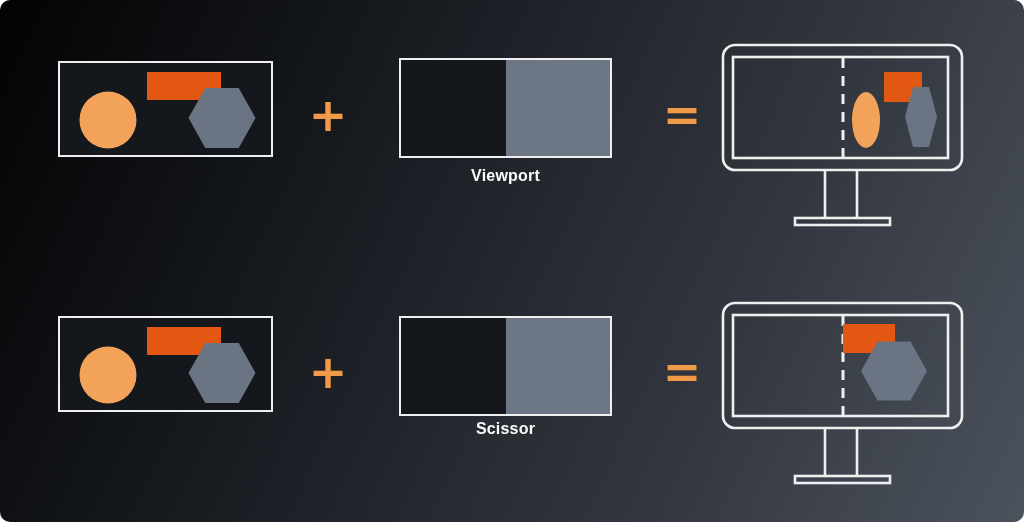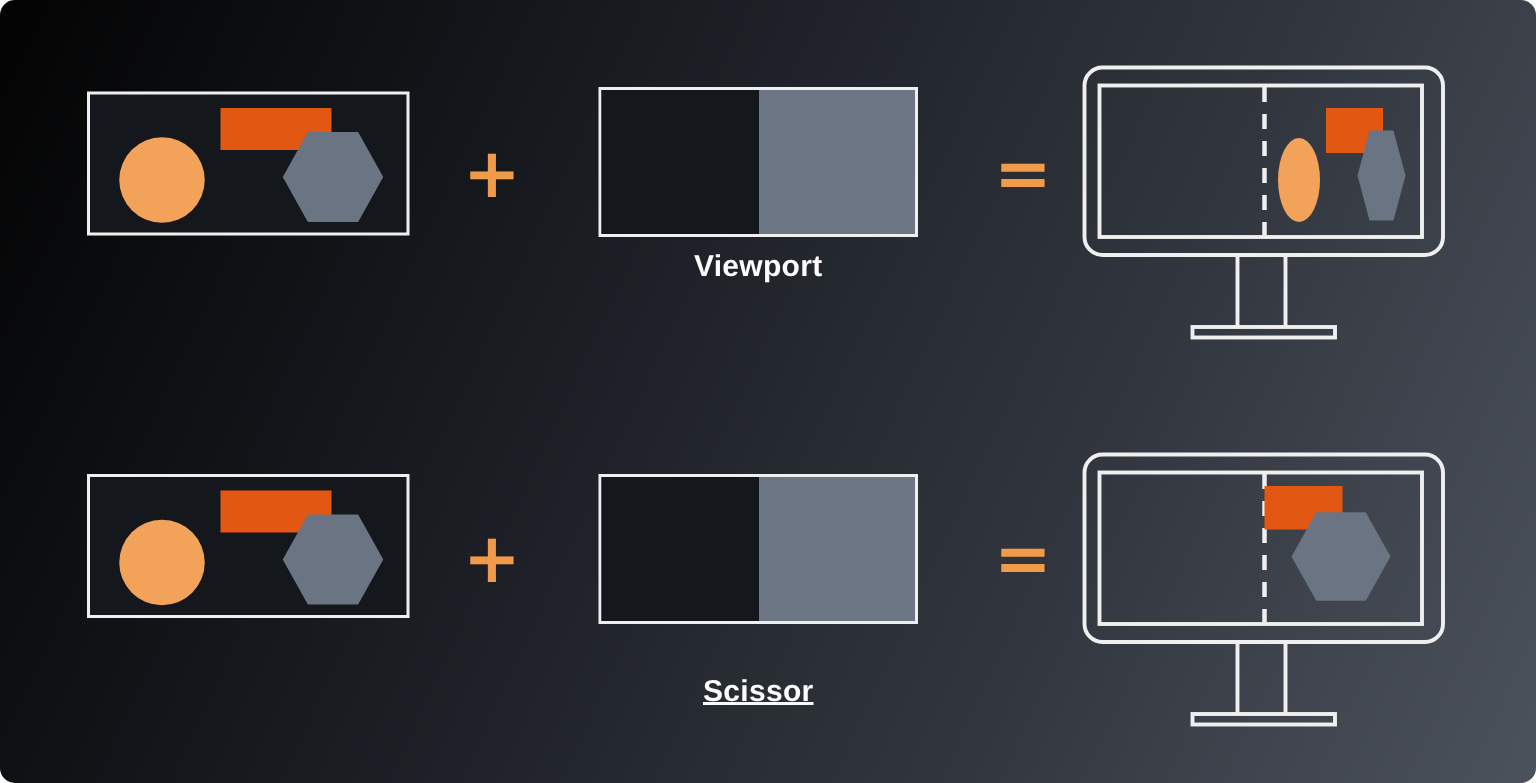--- a/index.html
+++ b/index.html
@@ -28,21 +28,21 @@
     box-sizing:border-box;
     display:flex;
   }
   .split-box .half{flex:1;}
   .split-box .half.left{background:var(--panel-fill);}
   .split-box .half.right{background:var(--mask-gray);}
   .mask-label{
     position:absolute;left:399px;width:213px;
     text-align:center;
     color:var(--label-text);
-    font-size:20px;font-weight:700;
+    font-size:16px;font-weight:700;
     letter-spacing:0.2px;
   }
   .operator{
     position:absolute;width:52px;height:52px;
     display:flex;align-items:center;justify-content:center;
     color:var(--operator);
     font-family:"DejaVu Sans", sans-serif;
     font-size:46px;font-weight:700;
     text-shadow:0 0 1px rgba(90,50,10,.55);
   }
@@ -95,21 +95,21 @@
       <polygon class="fill-hex" points="128.5,55 145.25,25 178.75,25 195.5,55 178.75,85 145.25,85"></polygon>
     </svg>
   </div>
 
   <div class="operator" style="left:302px;top:346px;">+</div>
 
   <div class="split-box" style="top:316px;">
     <div class="half left"></div>
     <div class="half right"></div>
   </div>
-  <div class="mask-label" style="top:450px;text-decoration:underline;">Scissor</div>
+  <div class="mask-label" style="top:420px;">Scissor</div>
 
   <div class="operator" style="left:656px;top:346px;">=</div>
 
   <svg class="monitor" style="top:300px;" width="246" height="190" viewBox="0 0 246 190">
     <rect class="frame-line" x="2" y="3" width="239" height="125" rx="12"></rect>
     <rect class="frame-line" x="12" y="15" width="215" height="101"></rect>
     <line class="dash-line" x1="122" y1="16" x2="122" y2="115"></line>
     <line class="frame-line" x1="104" y1="128" x2="104" y2="176"></line>
     <line class="frame-line" x1="136" y1="128" x2="136" y2="176"></line>
     <rect class="frame-line" x="74" y="176" width="95" height="7"></rect>

